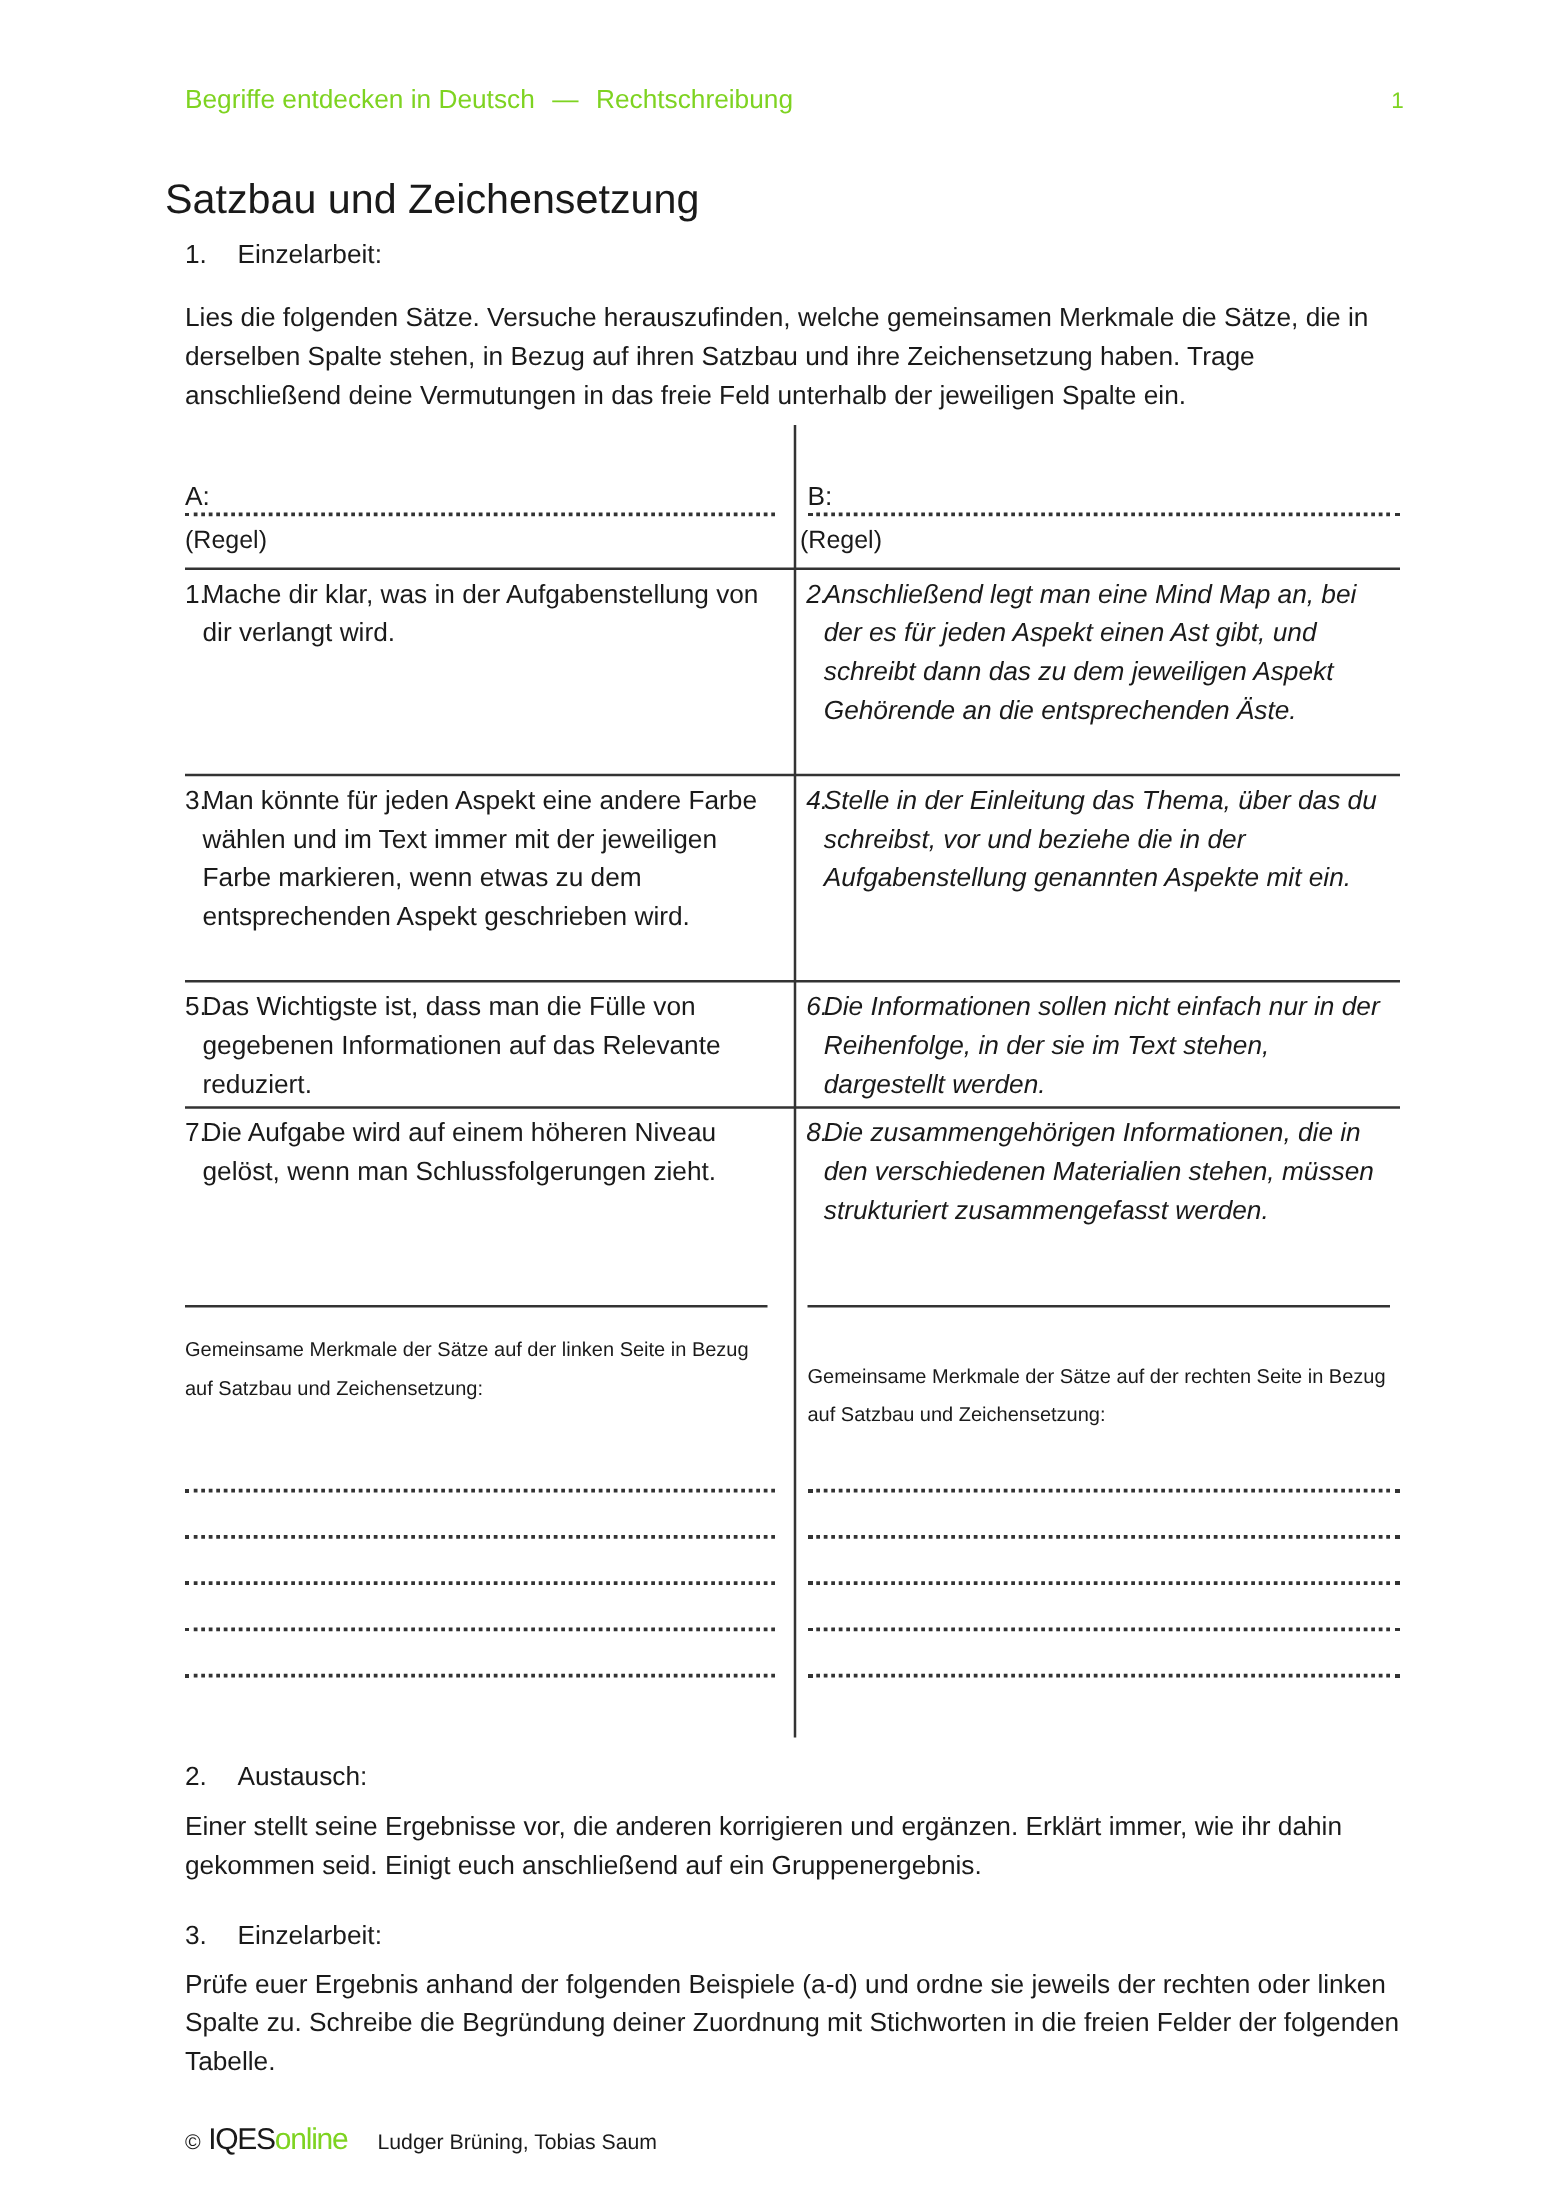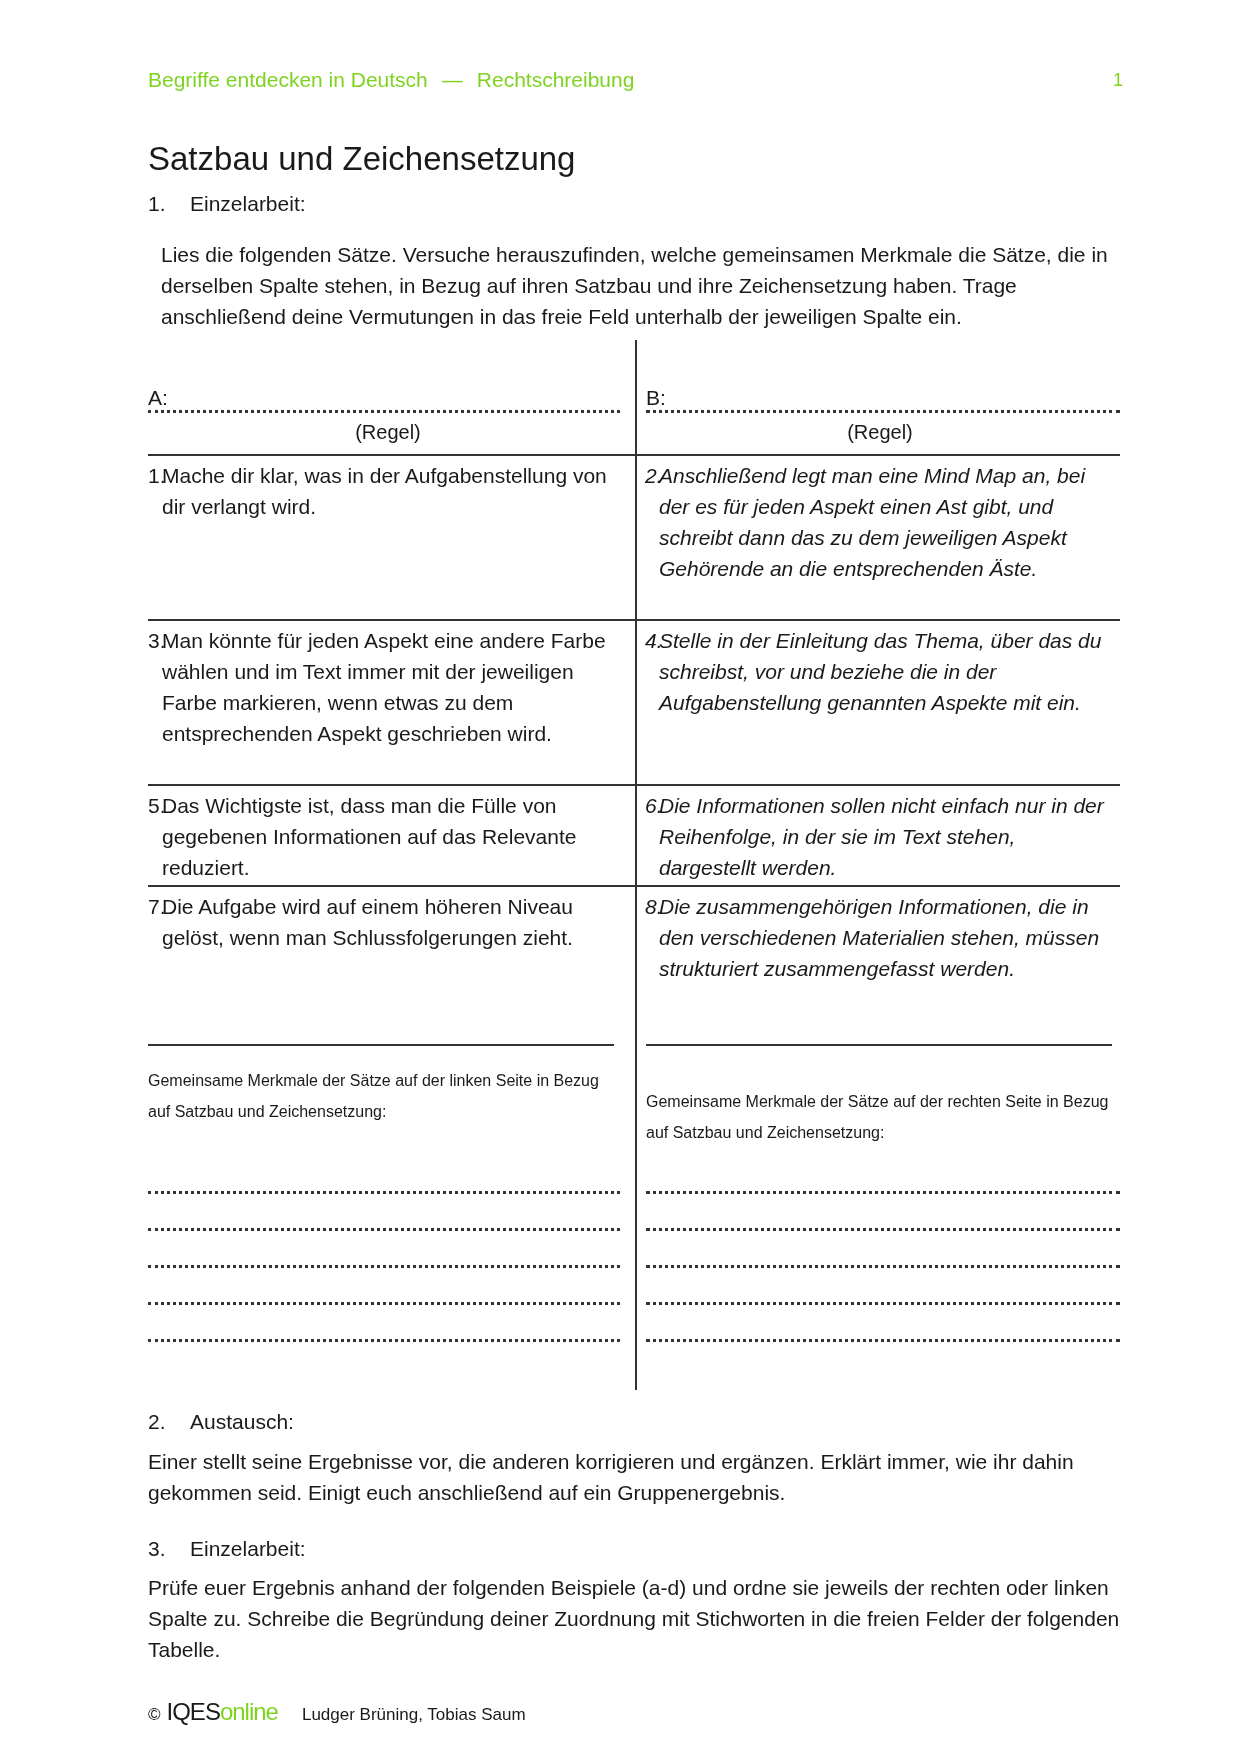--- a/index.html
+++ b/index.html
@@ -4,31 +4,31 @@
   <style>
     html, body { margin: 0; padding: 0; background: #ffffff; }
     body {
       width: 1240px; height: 1754px; position: relative; overflow: hidden;
       font-family: "Liberation Sans", sans-serif; color: #1a1a1a;
     }
     .abs { position: absolute; }
     .hdr { top: 68px; left: 148px; font-size: 21px; color: #7ed321; }
     .hdr .sep { margin: 0 14px; }
     .pnum { top: 70px; left: 1113px; font-size: 18px; color: #7ed321; }
-    .title { top: 140px; left: 148px; font-size: 33px; color: #1a1a1a; text-align: right; }
+    .title { top: 140px; left: 132px; font-size: 33px; color: #1a1a1a; text-align: right; }
     .task-h { left: 148px; font-size: 21px; }
     .task-h .n { display: inline-block; width: 42px; }
     .para { left: 148px; width: 980px; font-size: 21px; line-height: 31px; }
 
     
     .vline { left: 635px; width: 2px; background: #333; top: 340px; height: 1050px; }
     .hline { height: 2px; background: #333; }
     .dotline { height: 0; border-top: 3px dotted #333; }
     .col-label { font-size: 21px; }
-    .regel { font-size: 20px; text-align: center; width: 480px; }
+    .regel { font-size: 20px; width: 480px; }
     .cell { font-size: 21px; line-height: 31px; width: 470px; }
     .cell .num { position: absolute; left: 0; top: 0; }
     .cell .txt { display: block; margin-left: 14px; }
     .cell.it { font-style: italic; }
     .sum { font-size: 16px; line-height: 31px; width: 470px; }
 
     .foot { top: 1698px; left: 148px; font-size: 17px; color: #1a1a1a; }
     .logo { display: inline-block; font-size: 24px; letter-spacing: -1px; margin-left: 6px; }
     .logo .iq { color: #1a1a1a; margin-top: 12px; }
     .logo .on { color: #7ed321; }
@@ -40,21 +40,21 @@
 <div class="abs hdr">
   <span>Begriffe entdecken in Deutsch</span><span class="sep">—</span><span>Rechtschreibung</span>
 </div>
 <div class="abs pnum">1</div>
 
 <div class="abs title">Satzbau und Zeichensetzung</div>
 
 <div class="abs task-h" style="top:192px;">
   <span class="n">1.</span><span>Einzelarbeit:</span>
 </div>
-<div class="abs para" style="top:239px;margin-left:13px;">Lies die folgenden Sätze. Versuche herauszufinden, welche gemeinsamen Merkmale die Sätze, die in derselben Spalte stehen, in Bezug auf ihren Satzbau und ihre Zeichensetzung haben. Trage anschließend deine Vermutungen in das freie Feld unterhalb der jeweiligen Spalte ein.</div>
+<div class="abs para" style="top:239px;">Lies die folgenden Sätze. Versuche herauszufinden, welche gemeinsamen Merkmale die Sätze, die in derselben Spalte stehen, in Bezug auf ihren Satzbau und ihre Zeichensetzung haben. Trage anschließend deine Vermutungen in das freie Feld unterhalb der jeweiligen Spalte ein.</div>
 
 <div class="abs vline"></div>
 
 <div class="abs col-label" style="top:386px; left:148px;">A:</div>
 <div class="abs dotline" style="top:410px; left:148px; width:472px;"></div>
 <div class="abs regel" style="top:421px; left:148px;">(Regel)</div>
 
 <div class="abs col-label" style="top:386px; left:646px;">B:</div>
 <div class="abs dotline" style="top:410px; left:646px; width:474px;"></div>
 <div class="abs regel" style="top:421px; left:640px;">(Regel)</div>

